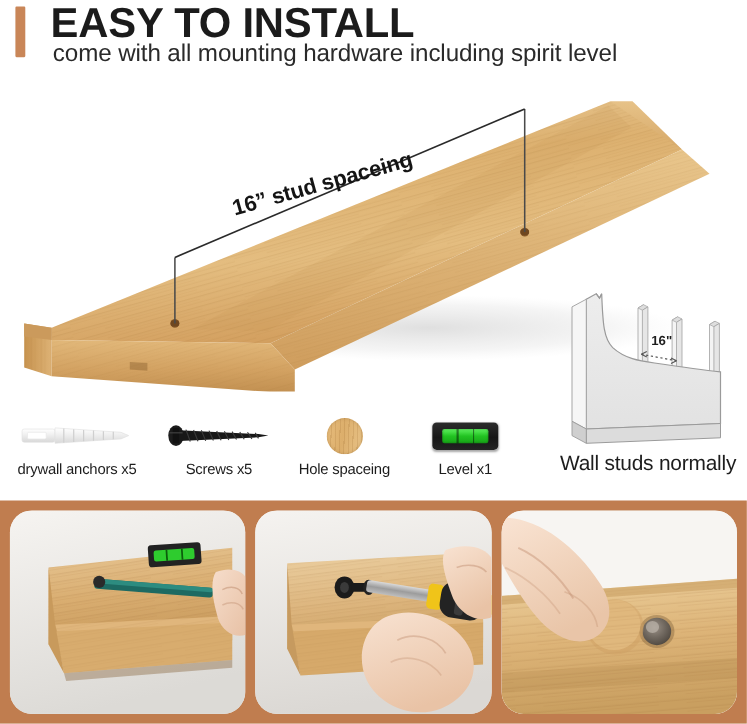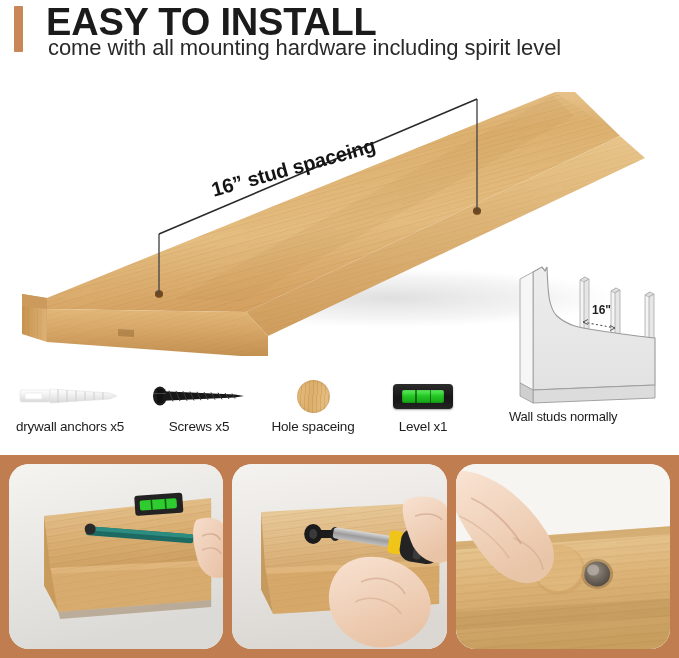--- a/index.html
+++ b/index.html
@@ -142,21 +142,21 @@
   
   .studs {
     position: absolute;
     left: 495px; top: 250px;
     width: 184px; height: 200px;
   }
   .studs-caption {
     position: absolute;
     left: 509px; top: 408px;
     width: 170px;
-    font-size: 13px;
+    font-size: 19px;
     line-height: 1.45;
     color: #1d1d1d;
     letter-spacing: -0.2px;
   }
 
   
   .photos {
     position: absolute;
     left: 0; top: 455px;
     width: 679px; height: 203px;

